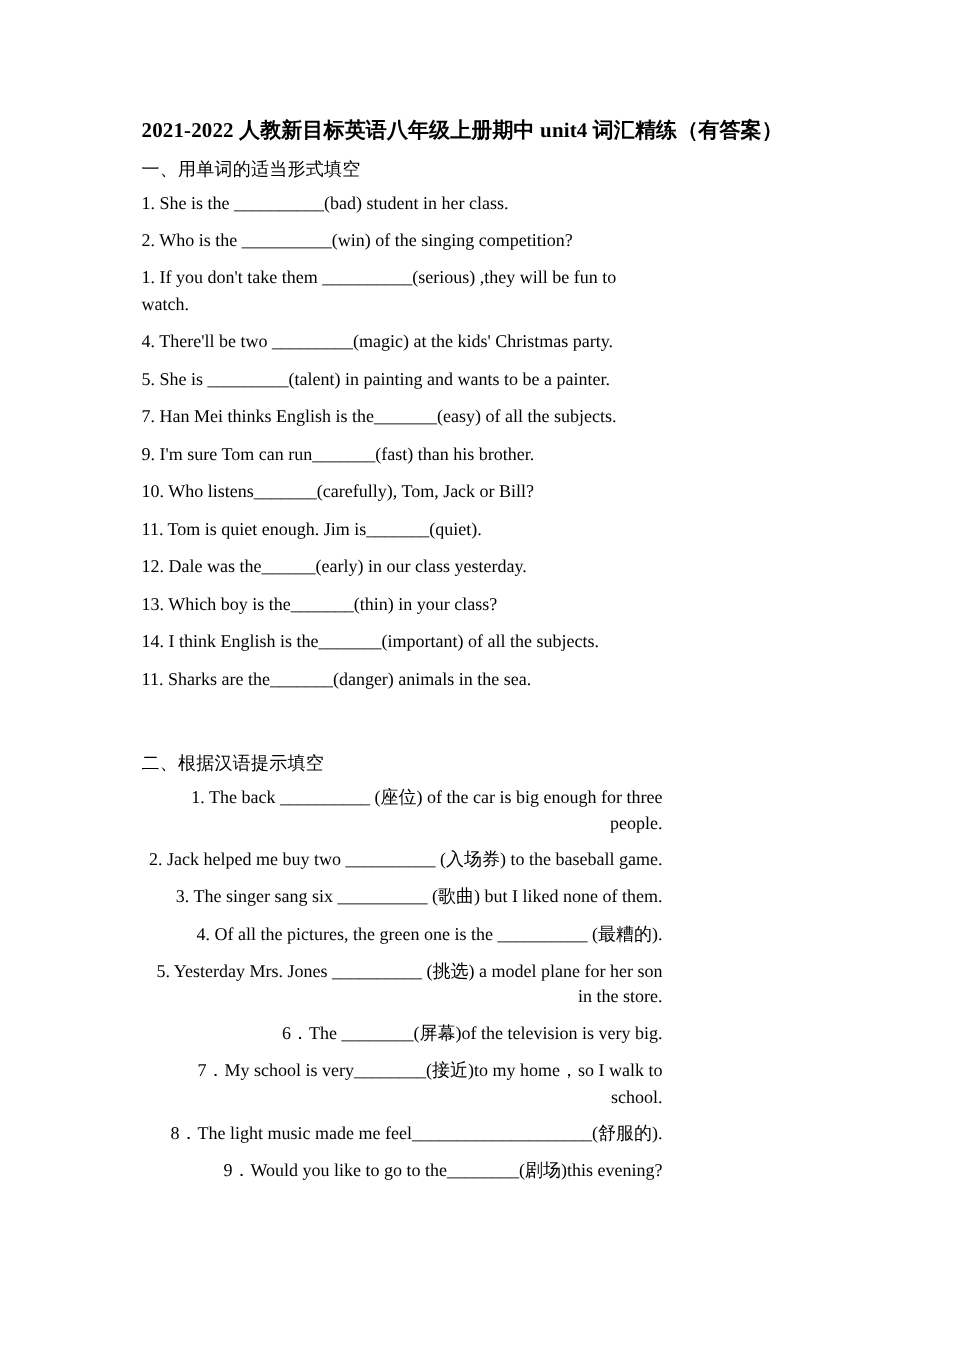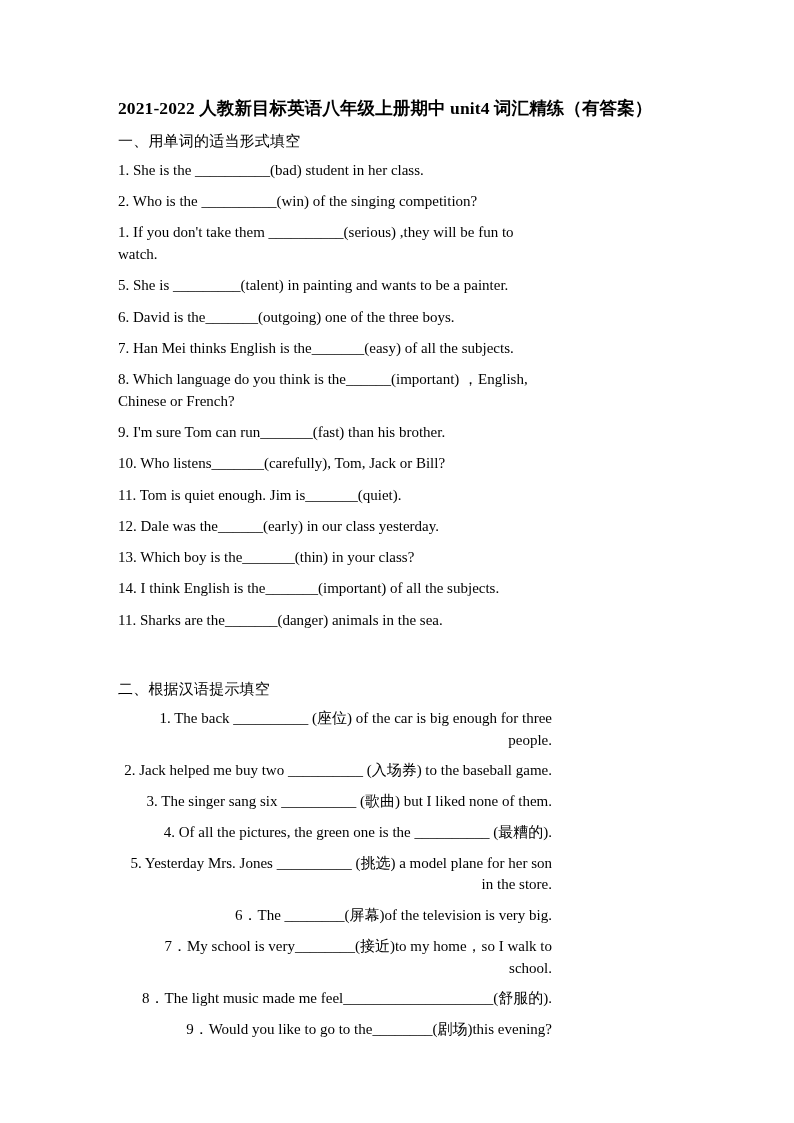--- a/index.html
+++ b/index.html
@@ -60,24 +60,23 @@
 <div class="page">
 
   <h1 class="doc-title">2021-2022 人教新目标英语八年级上册期中 unit4 词汇精练（有答案）</h1>
 
   <div class="section section-one">
     <h2 class="section-heading">一、用单词的适当形式填空</h2>
     <ol class="q-list">
       <li class="q-item">1. She is the __________(bad) student in her class.</li>
       <li class="q-item">2. Who is the __________(win) of the singing competition?</li>
       <li class="q-item">1. If you don't take them __________(serious) ,they will be fun to watch.</li>
+      <li class="q-item">4. There'll be two _________(magic) at the kids' Christmas party.</li>
       <li class="q-item">5. She is _________(talent) in painting and wants to be a painter.</li>
-      <li class="q-item">6. David is the_______(outgoing) one of the three boys.</li>
       <li class="q-item">7. Han Mei thinks English is the_______(easy) of all the subjects.</li>
-      <li class="q-item">8. Which language do you think is the______(important) ，English, Chinese or French?</li>
       <li class="q-item">9. I'm sure Tom can run_______(fast) than his brother.</li>
       <li class="q-item">10. Who listens_______(carefully), Tom, Jack or Bill?</li>
       <li class="q-item">11. Tom is quiet enough. Jim is_______(quiet).</li>
       <li class="q-item">12. Dale was the______(early) in our class yesterday.</li>
       <li class="q-item">13. Which boy is the_______(thin) in your class?</li>
       <li class="q-item">14. I think English is the_______(important) of all the subjects.</li>
       <li class="q-item">11. Sharks are the_______(danger) animals in the sea.</li>
     </ol>
   </div>
 

